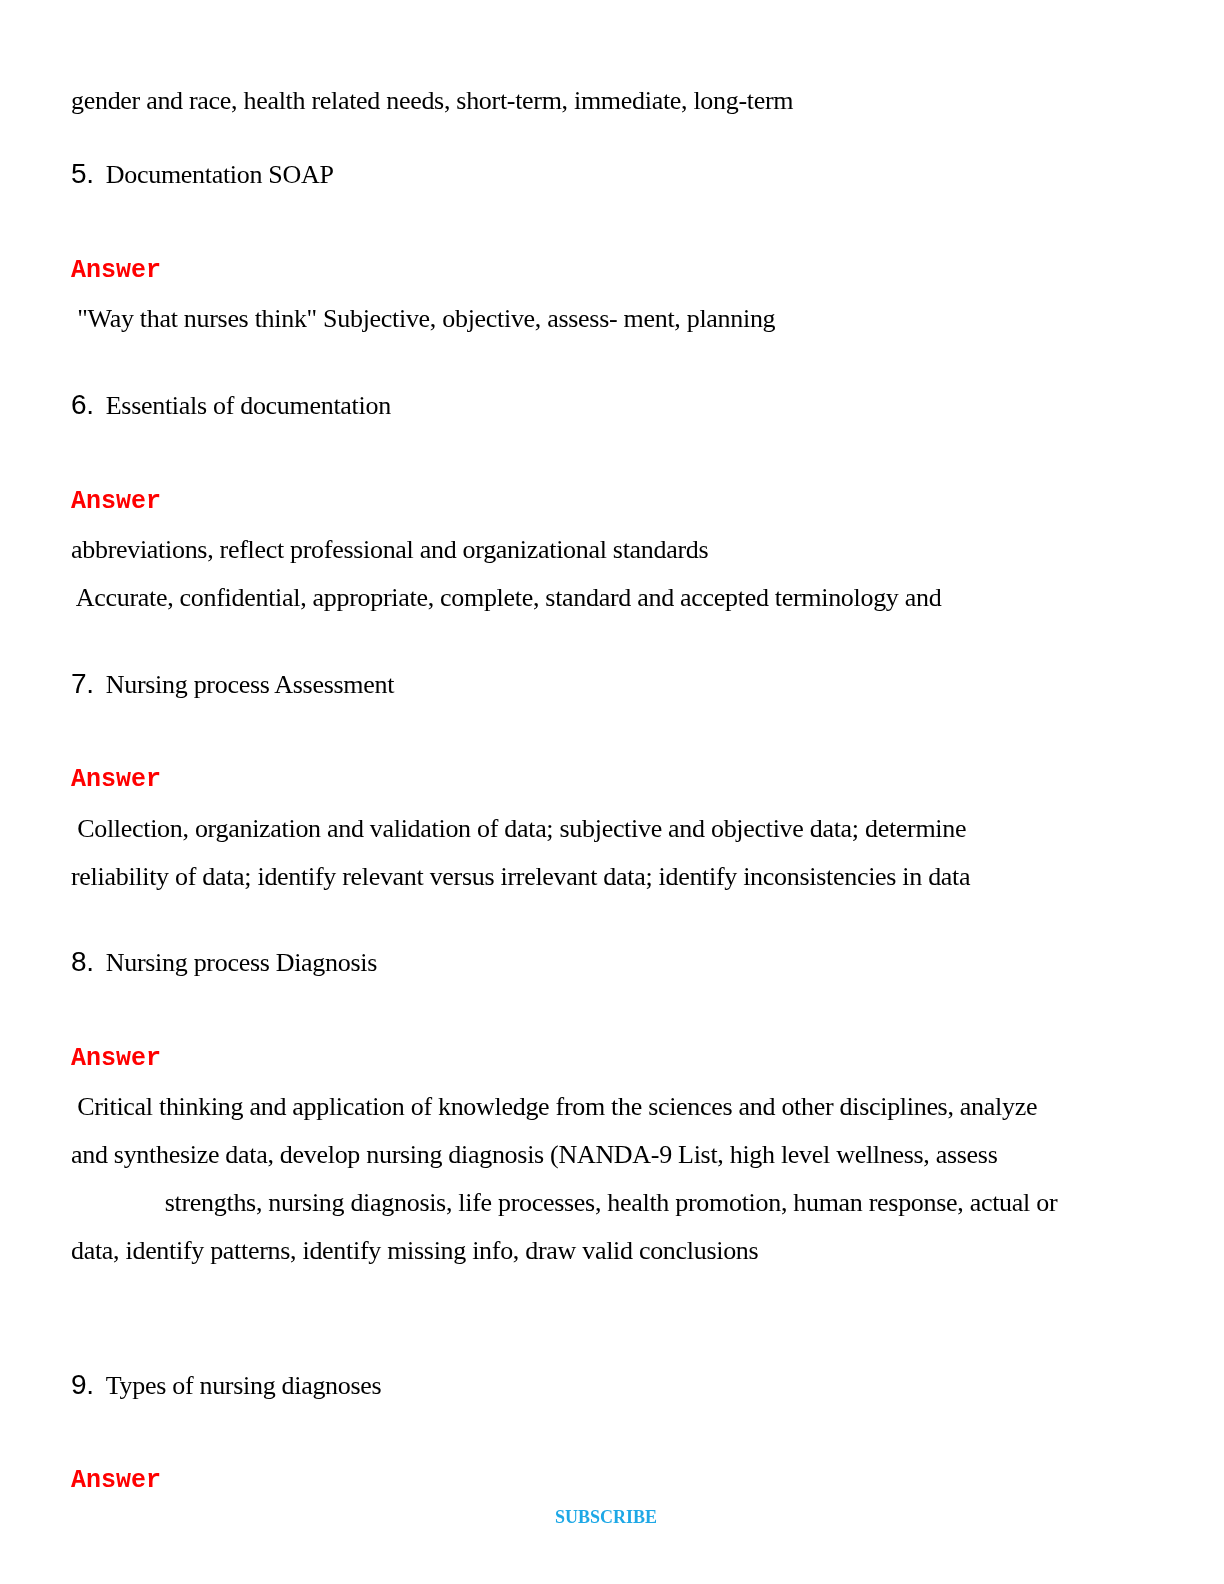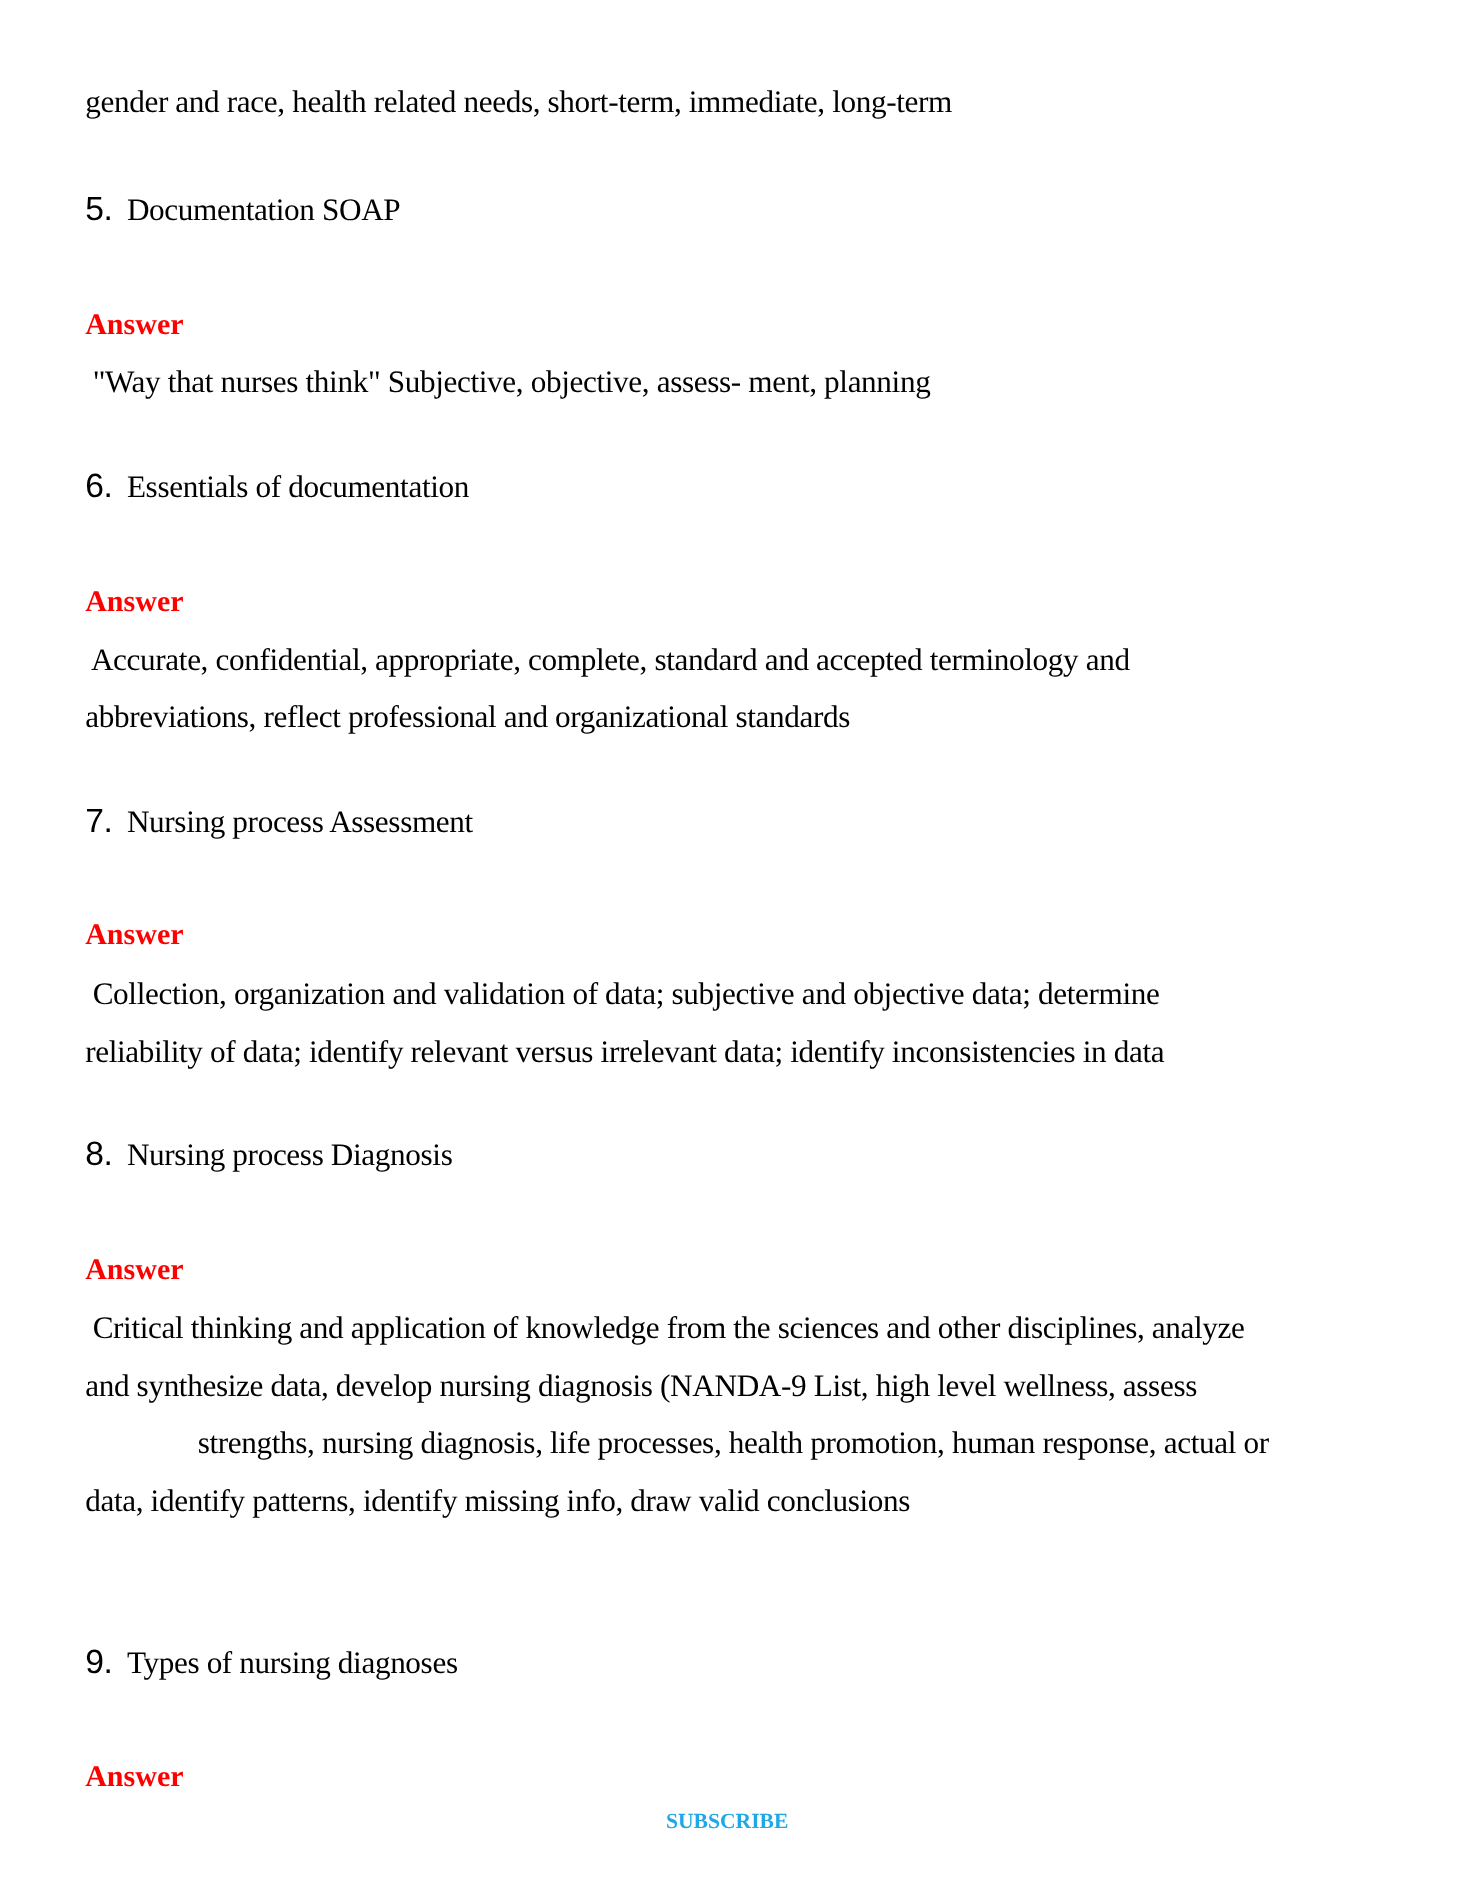--- a/index.html
+++ b/index.html
@@ -24,21 +24,21 @@
       letter-spacing: -0.3px;
     }
     .q-num {
       font-family: "Liberation Sans", sans-serif;
       font-size: 28px;
       margin-right: 12px;
     }
     .answer-label {
       position: absolute;
       left: 71px;
-      font-family: Liberation Serif, serif;
+      font-family: Liberation Mono, monospace;
       font-weight: bold;
       font-size: 25px;
       line-height: 30px;
       color: #ff0000;
     }
     .answer-text {
       position: absolute;
       left: 71px;
       font-size: 26px;
       line-height: 48px;
@@ -55,37 +55,37 @@
       font-weight: bold;
       font-size: 18px;
       line-height: 28px;
       color: #1ea8e6;
       cursor: pointer;
     }
   </style>
 </head>
 <body>
 
-<div class="line" style="top:70px;">gender and race, health related needs, short-term, immediate, long-term</div>
+<div class="line" style="top:86px;">gender and race, health related needs, short-term, immediate, long-term</div>
 
 <div class="line" style="top:159px;text-align:center;">
   <span class="q-num">5.</span><span>Documentation SOAP</span>
 </div>
 <div class="answer-label" style="top:256px;">Answer</div>
 <div class="answer-text" style="top:295px;">
   <div style="white-space:pre;"> "Way that nurses think" Subjective, objective, assess- ment, planning</div>
 </div>
 
 <div class="line" style="top:390px;">
   <span class="q-num">6.</span><span>Essentials of documentation</span>
 </div>
 <div class="answer-label" style="top:487px;">Answer</div>
 <div class="answer-text" style="top:526px;">
+  <div style="white-space:pre;">abbreviations, reflect professional and organizational standards</div>
   <div style="white-space:pre;"> Accurate, confidential, appropriate, complete, standard and accepted terminology and</div>
-  <div style="white-space:pre;">abbreviations, reflect professional and organizational standards</div>
 </div>
 
 <div class="line" style="top:669px;">
   <span class="q-num">7.</span><span>Nursing process Assessment</span>
 </div>
 <div class="answer-label" style="top:765px;">Answer</div>
 <div class="answer-text" style="top:805px;">
   <div style="white-space:pre;"> Collection, organization and validation of data; subjective and objective data; determine</div>
   <div style="white-space:pre;font-family:Liberation Serif, serif;">reliability of data; identify relevant versus irrelevant data; identify inconsistencies in data</div>
 </div>

